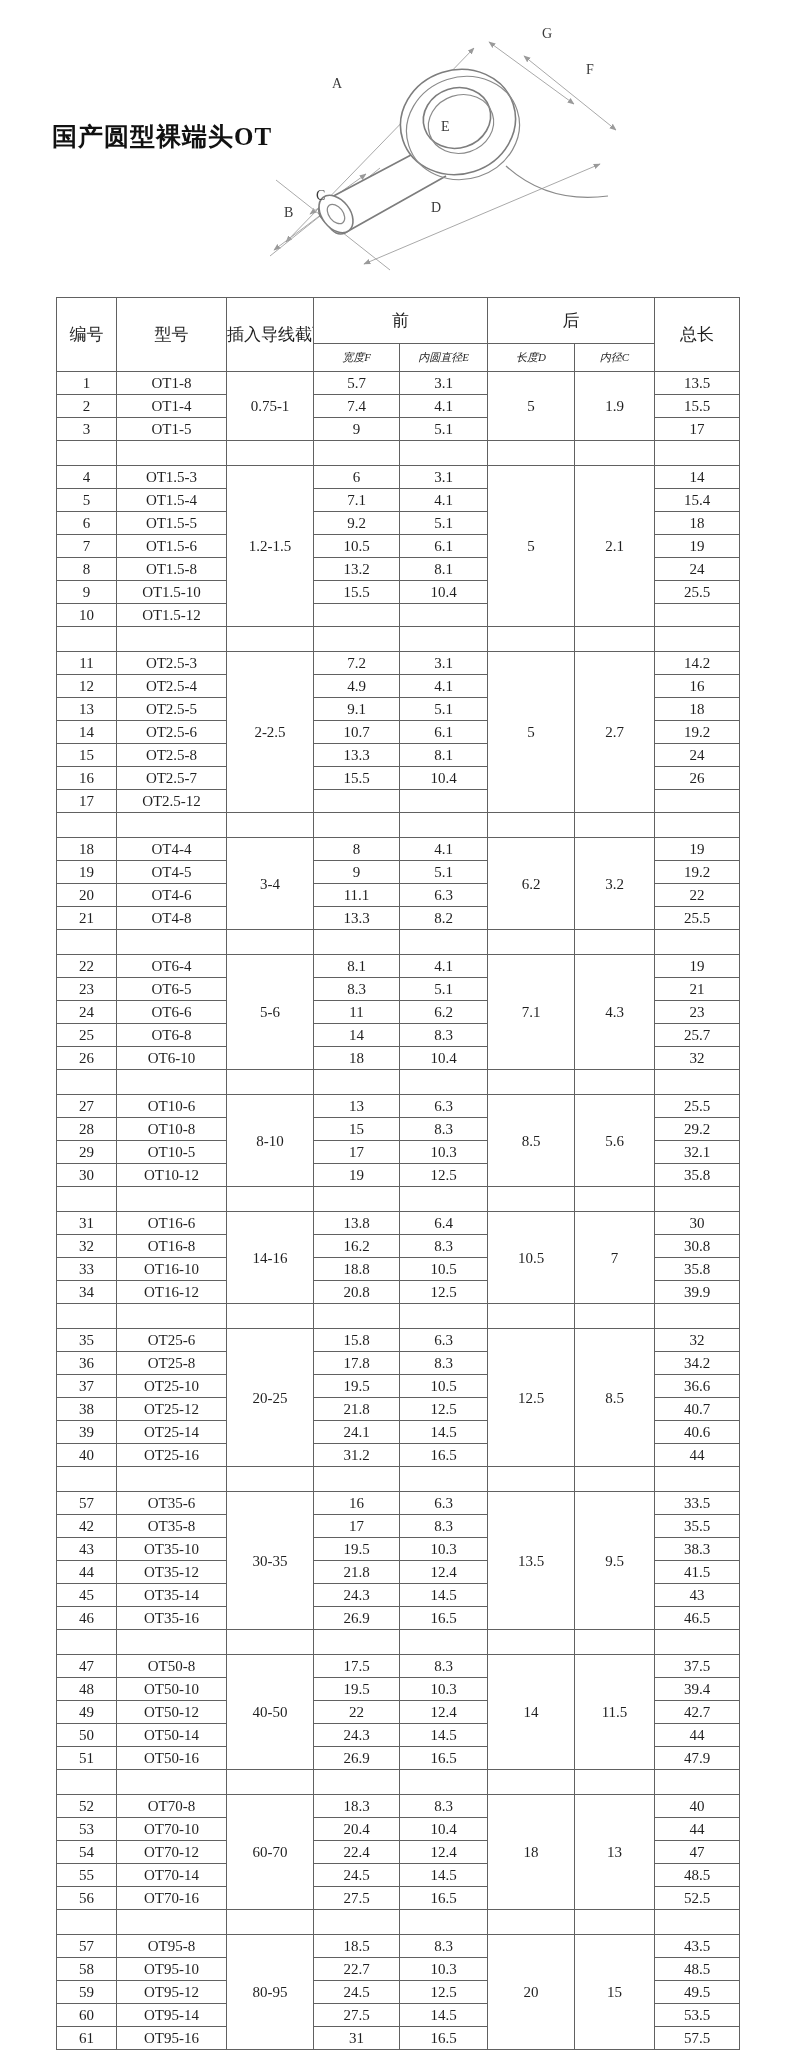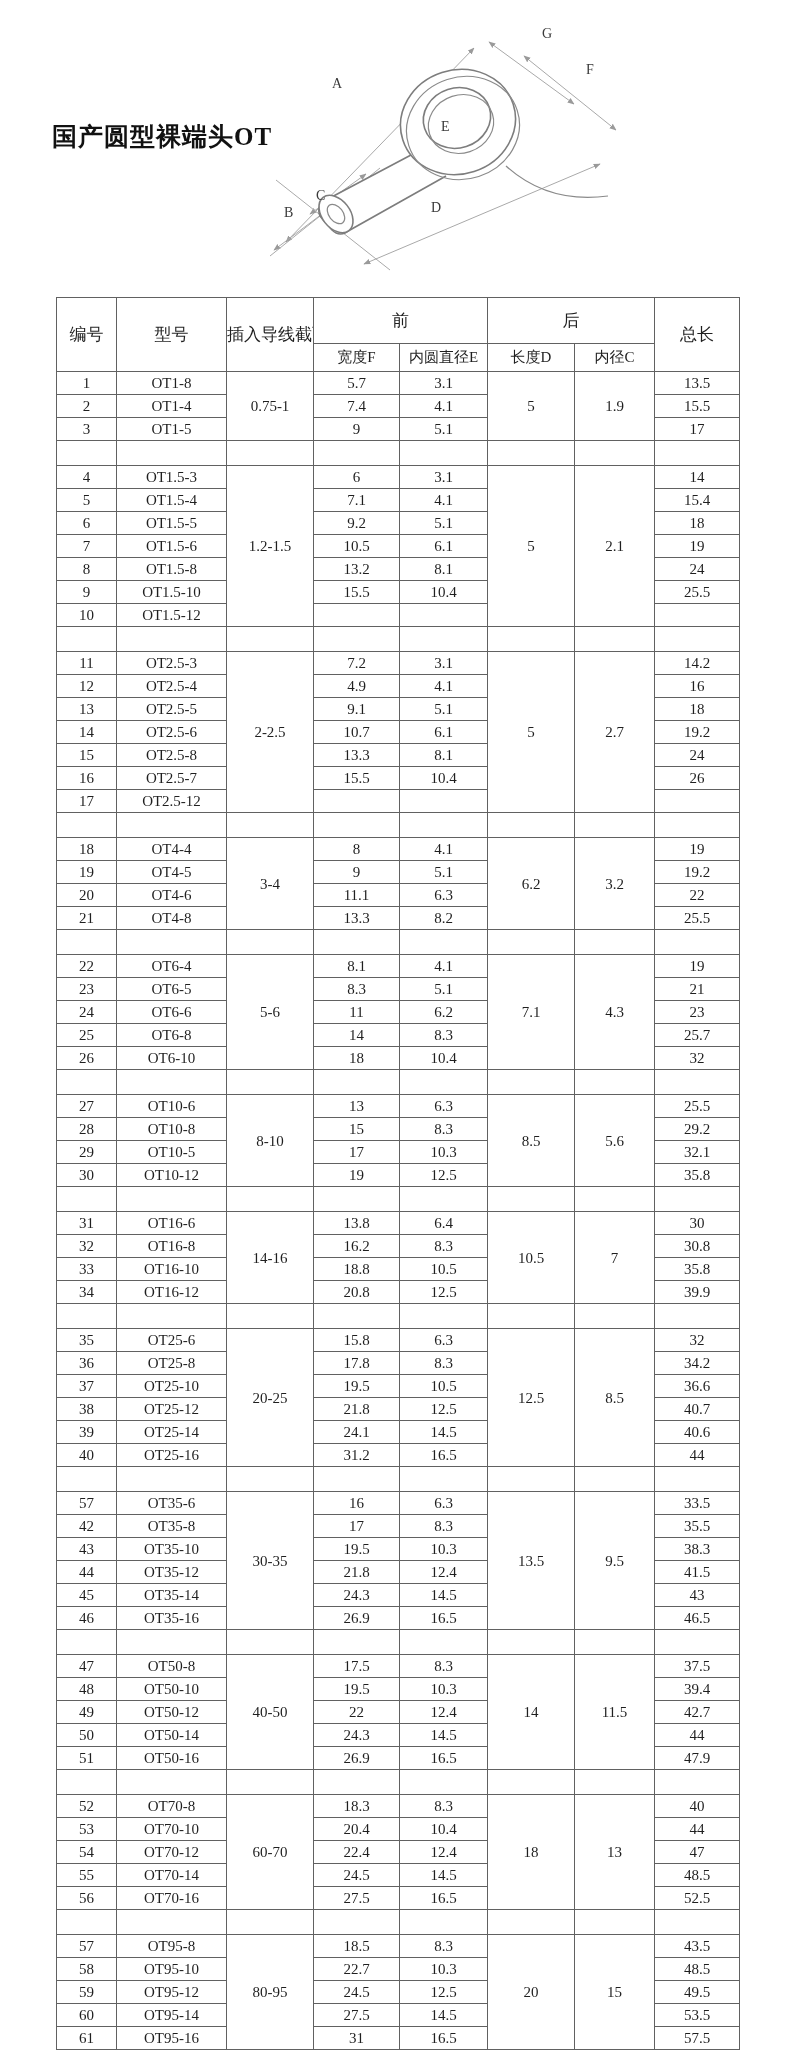--- a/index.html
+++ b/index.html
@@ -47,21 +47,21 @@
   table.spec th, table.spec td{
     border:1px solid #616161;
     padding:0;
     text-align:center;
     vertical-align:middle;
     font-weight:normal;
     overflow:hidden;
     white-space:nowrap;
   }
   thead tr.h1 th{height:45px;font-size:17px;}
-  thead tr.h2 th{height:27px;font-size:15px;}
+  thead tr.h2 th{height:27px;font-size:11px;font-style:italic;}
   tbody td{height:22px;font-size:15px;line-height:22px;}
   tbody tr.spacer td{height:24px;}
 </style>
 </head>
 <body>
 
 <div class="page">
 
   <h1 class="title">国产圆型裸端头OT</h1>
 

